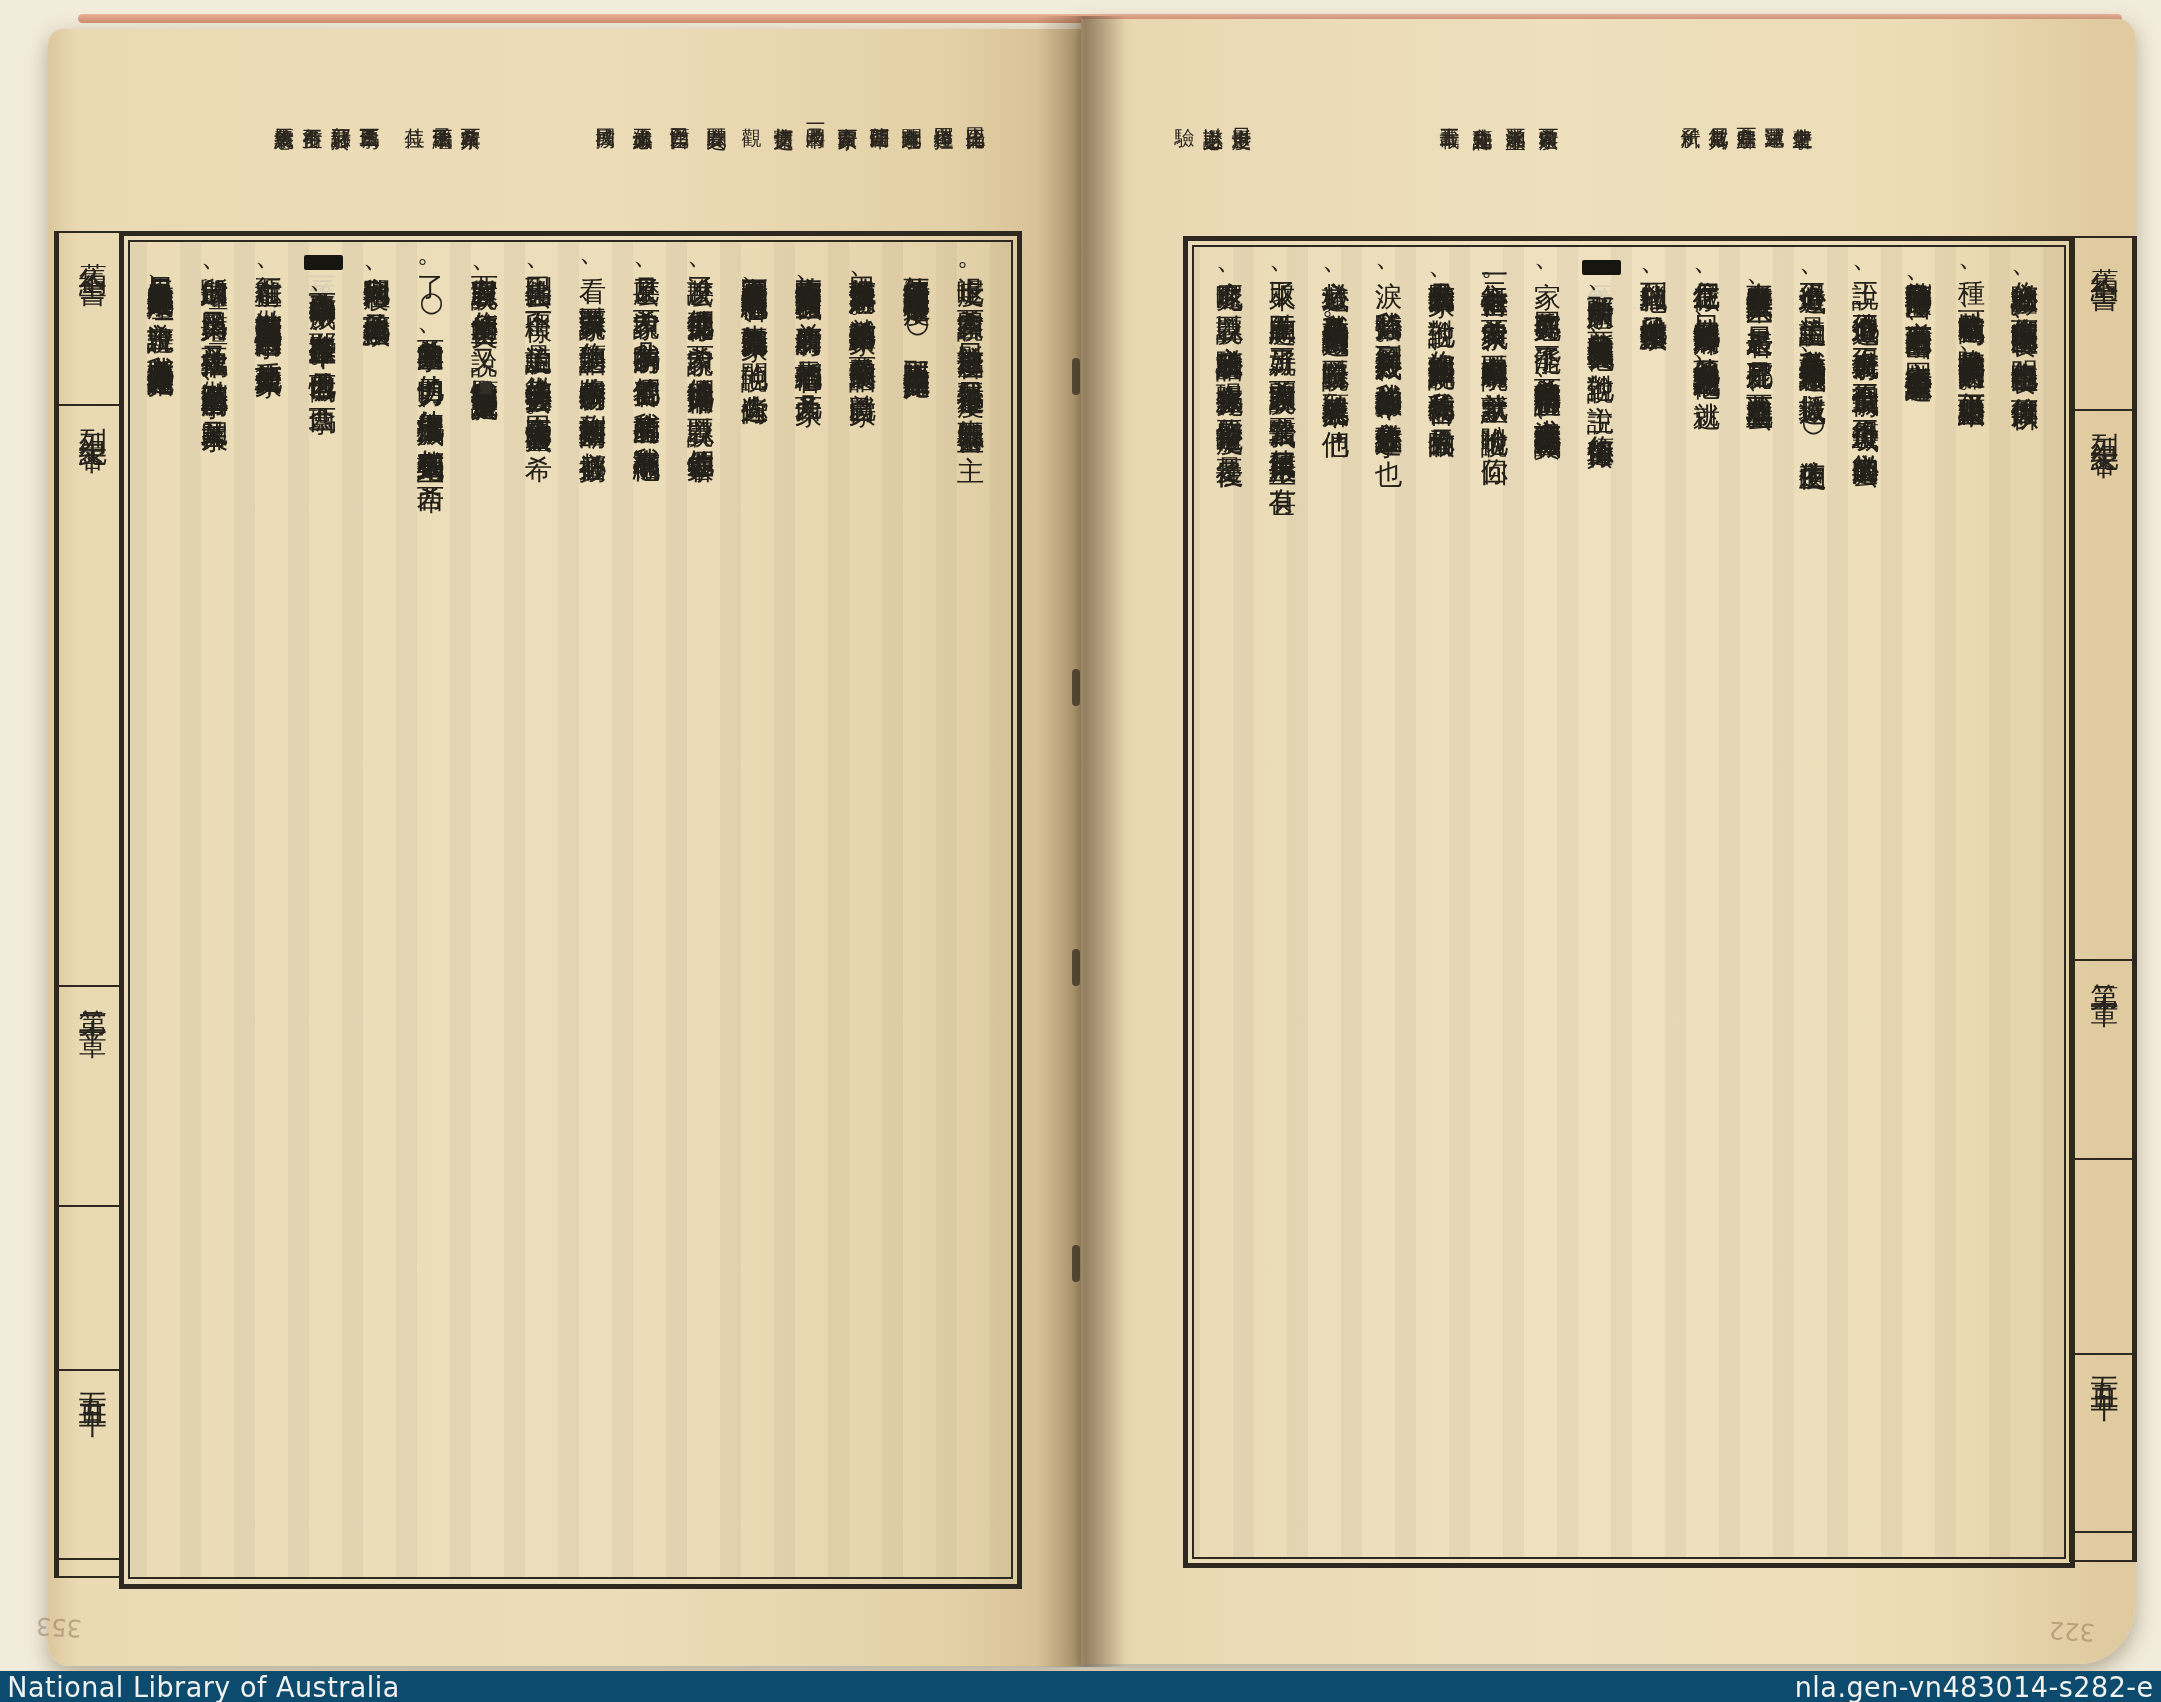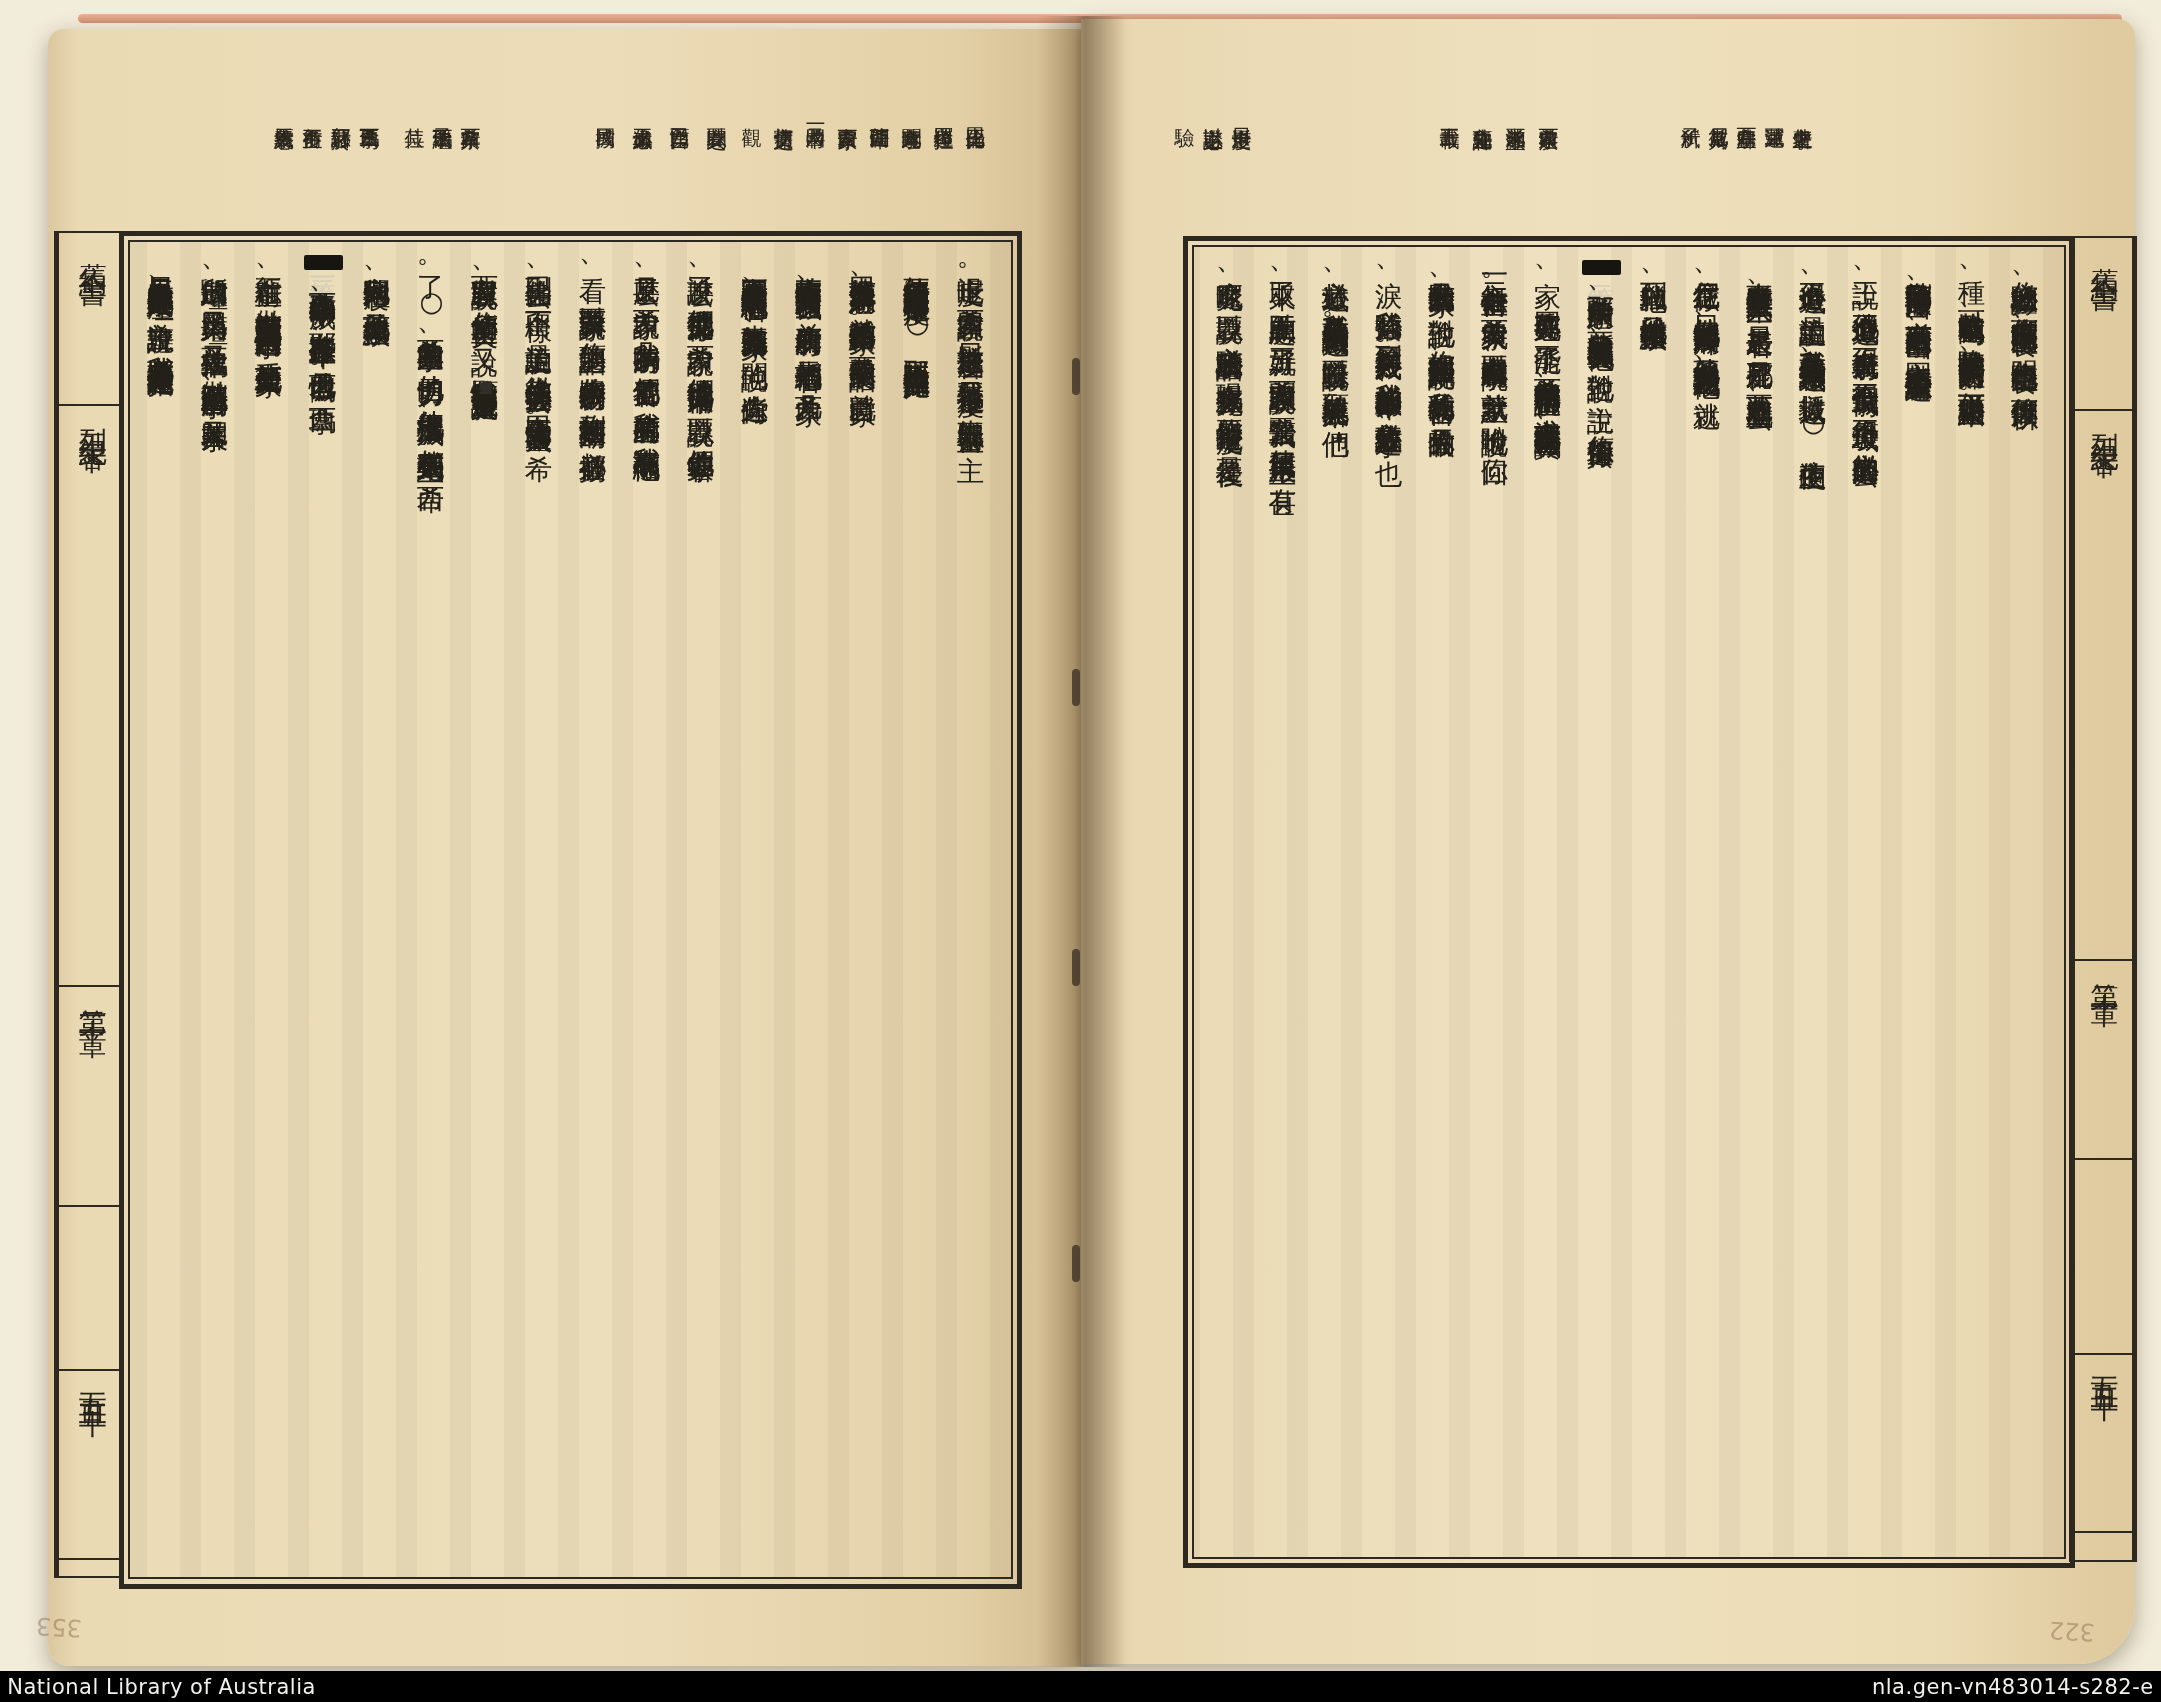--- a/index.html
+++ b/index.html
@@ -41,23 +41,23 @@
   .mgroup{position:absolute;left:0;right:0;writing-mode:vertical-rl;text-orientation:upright;
     font-size:28px;line-height:56px;color:#26231c;letter-spacing:5.2px;}
   .rule{border-top:2.1px solid #2d2920;}
 
   
   .cluster{position:absolute;writing-mode:vertical-rl;text-orientation:upright;
     font-size:20px;color:#2a261e;height:122px;overflow:hidden;}
   .acol{white-space:nowrap;letter-spacing:0.5px;}
 
   
-  #bottom-bar{position:absolute;left:0;top:1671px;width:2161px;height:32px;background:#000000;
+  #bottom-bar{position:absolute;left:0;top:1671px;width:2161px;height:32px;background:#0c4a6e;
     color:#f1f1ee;display:flex;align-items:center;justify-content:space-between;
-    font-size:21px;letter-spacing:0.5px;}
+    font-size:27px;letter-spacing:0.5px;}
   #bottom-bar .lbl{padding:0 7.3px;transform:scaleY(1.05);}
 
   
   .pencil{position:absolute;font-size:24px;color:rgba(125,98,70,.42);transform:rotate(183deg);}
 </style>
 </head>
 <body>
 
 <div id="stage">
 

